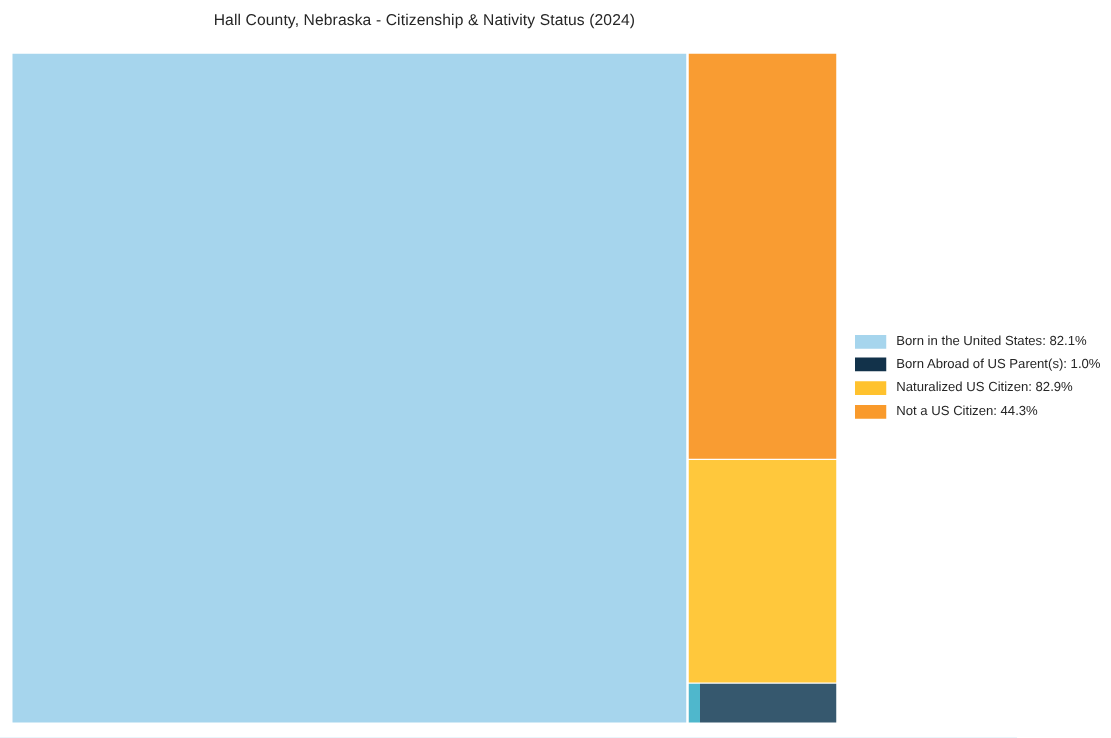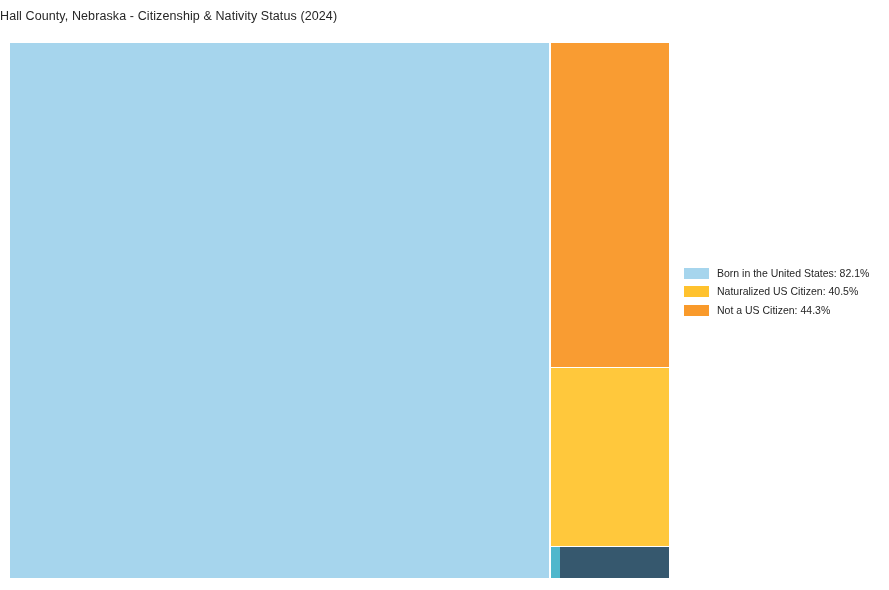--- a/index.html
+++ b/index.html
@@ -19,20 +19,21 @@
     position: absolute;
     inset: 0;
   }
 
   
   #chart-title {
     position: absolute;
     left: 0;
     top: 9px;
     width: 679px;
+    text-align: center;
     font-size: 12.5px;
     color: #262626;
     letter-spacing: 0.1px;
     white-space: nowrap;
   }
 
   
   #treemap {
     position: absolute;
     left: 10px;
@@ -85,22 +86,26 @@
       <div class="tm-tile" style="left: 541px; top: 504px; width: 9px; height: 31px; background: rgb(79, 183, 204);"></div>
       <div class="tm-tile" style="left: 550px; top: 504px; width: 109px; height: 31px; background: rgb(54, 88, 110);"></div>
     </div>
 
   <div id="legend">
       <div class="legend-row">
         <span class="legend-swatch" style="background: rgb(166, 213, 237);"></span>
         <span class="legend-label">Born in the United States: 82.1%</span>
       </div>
       <div class="legend-row">
+        <span class="legend-swatch" style="background: rgb(18, 50, 74);"></span>
+        <span class="legend-label">Born Abroad of US Parent(s): 1.0%</span>
+      </div>
+      <div class="legend-row">
         <span class="legend-swatch" style="background: rgb(255, 194, 46);"></span>
-        <span class="legend-label">Naturalized US Citizen: 40.5%</span>
+        <span class="legend-label">Naturalized US Citizen: 82.9%</span>
       </div>
       <div class="legend-row">
         <span class="legend-swatch" style="background: rgb(249, 154, 43);"></span>
         <span class="legend-label">Not a US Citizen: 44.3%</span>
       </div>
     </div>
 
 </div>
 
 </body></html>

